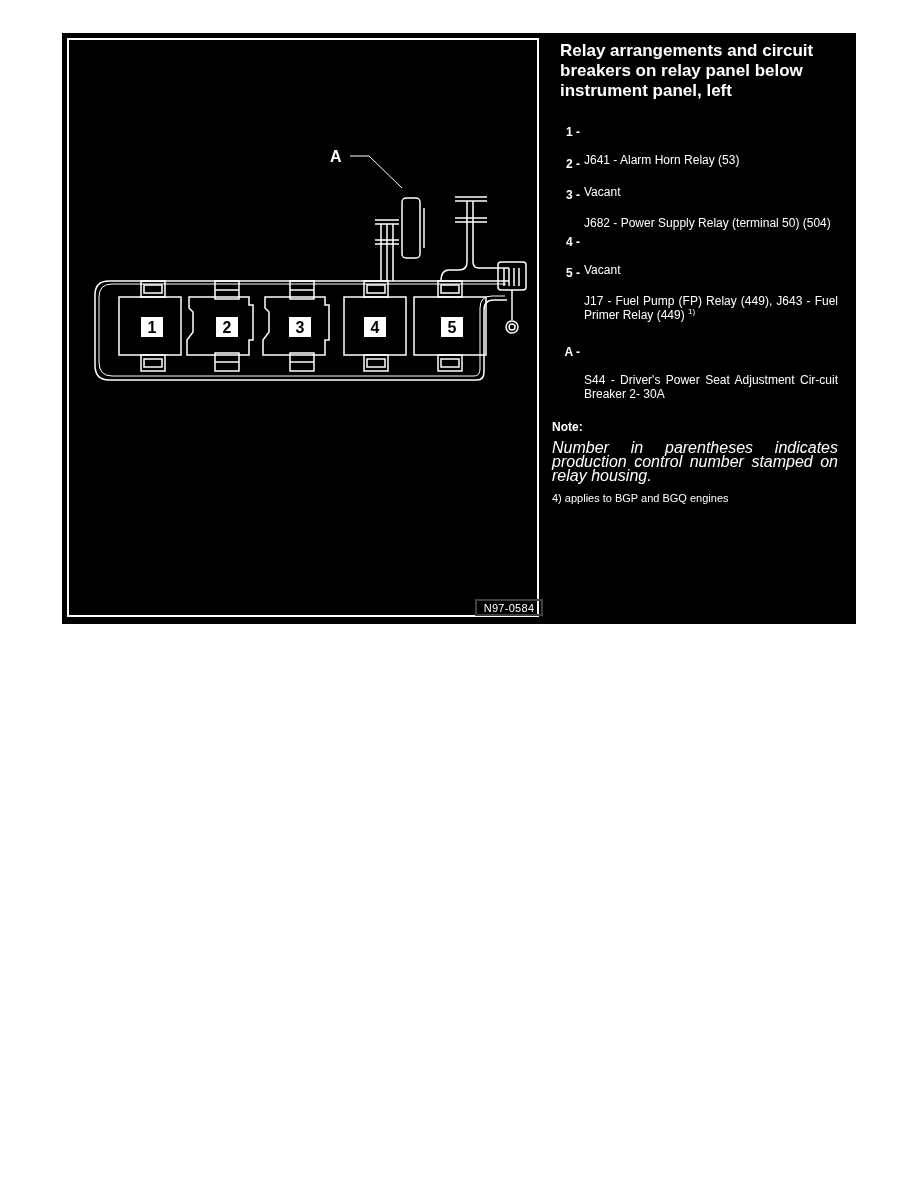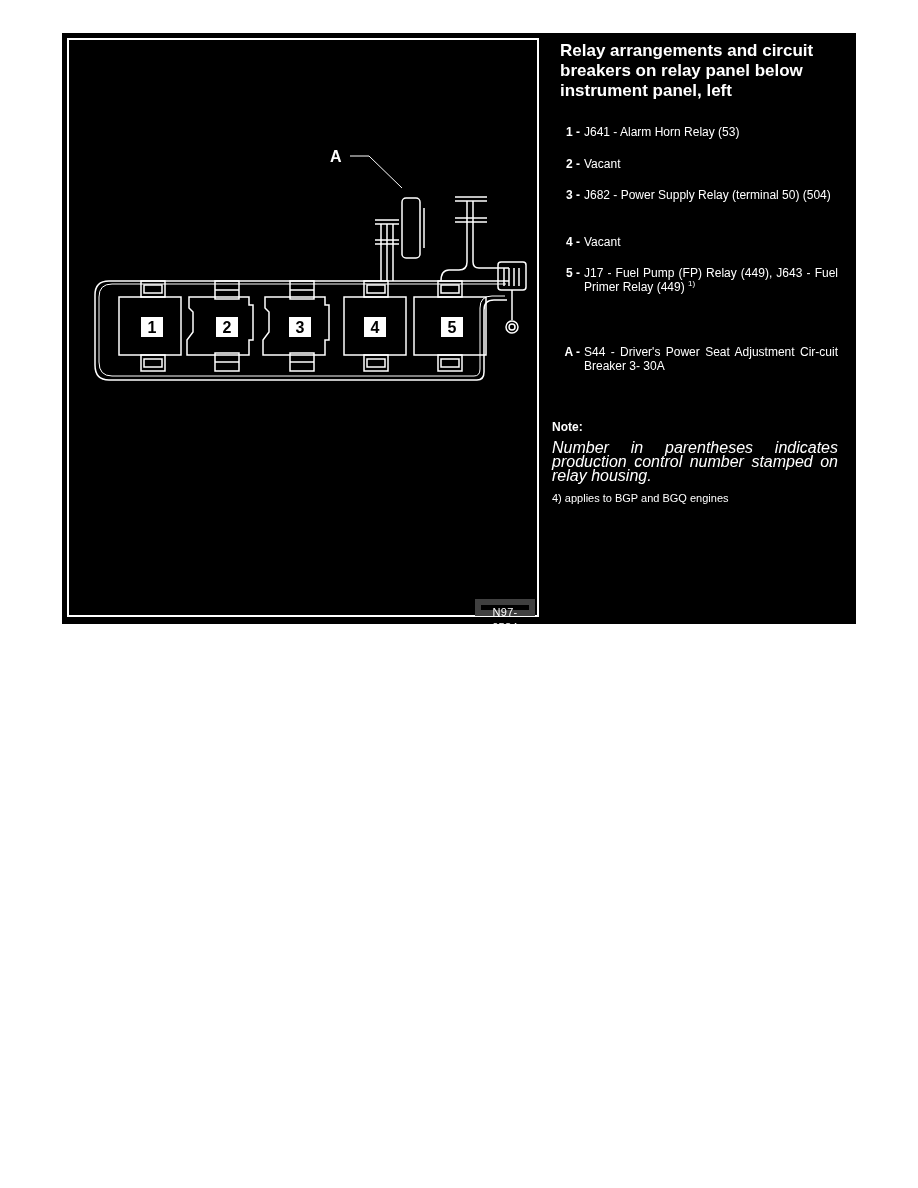--- a/index.html
+++ b/index.html
@@ -1,27 +1,27 @@
 <!DOCTYPE html>
 <html><head>
 <meta charset="utf-8">
 <style>
   html, body { margin:0; padding:0; background:#ffffff; }
   body { width:918px; height:1188px; position:relative; font-family:"Liberation Sans", sans-serif; }
   .sheet { position:absolute; left:62px; top:33px; width:794px; height:591px; background:#000; }
   .figure { position:absolute; left:5px; top:5px; width:472px; height:579px; border:2px solid #fff; box-sizing:border-box; }
   .figure svg { position:absolute; left:0; top:0; }
-  .fig-id { position:absolute; left:406px; top:559px; width:60px; height:17px; border:6px solid #404040; box-sizing:border-box;
+  .fig-id { position:absolute; left:406px; top:559px; width:68px; height:17px; border:2px solid #404040; box-sizing:border-box;
             color:#fff; font-size:11px; line-height:15px; text-align:center; letter-spacing:0.3px; }
   .text-col { position:absolute; left:490px; top:0; width:290px; color:#fff; }
   .title { position:absolute; left:8px; top:8px; width:290px; font-weight:bold; font-size:17px; line-height:20px; }
   .legend { position:absolute; left:0; top:92px; width:290px; }
   .item { position:absolute; left:0; width:290px; font-size:12px; line-height:14px; }
   .item .key { position:absolute; left:0; width:28px; text-align:right; font-weight:bold; }
-  .item .val { position:absolute; left:32px; width:254px; text-align:justify; }
+  .item .val { position:absolute; left:32px; width:254px; text-align:justify;margin-top:28px; }
   .item .val sup { font-size:8px; vertical-align:super; line-height:0; }
   .note-title { position:absolute; left:0; top:387px; font-weight:bold; font-size:12px; }
   .note-body { position:absolute; left:0; top:408px; width:286px; font-style:italic; font-size:16px; line-height:14px; text-align:justify; }
   .footnote { position:absolute; left:0; top:459px; font-size:11px; }
 </style>
 </head>
 <body>
 
 <div class="sheet">
 
@@ -130,21 +130,21 @@
       <div class="item" style="top:110px">
         <span class="key">4 -</span>
         <span class="val">Vacant</span>
       </div>
       <div class="item" style="top:141px">
         <span class="key">5 -</span>
         <span class="val"><span>J17 - Fuel Pump (FP) Relay (449), J643 - Fuel Primer Relay  (449)</span> <sup>1)</sup></span>
       </div>
       <div class="item" style="top:220px">
         <span class="key">A -</span>
-        <span class="val">S44 - Driver's Power Seat Adjustment Cir-cuit Breaker 3- 30A</span>
+        <span class="val">S44 - Driver's Power Seat Adjustment Cir-cuit Breaker 2- 30A</span>
       </div>
     </div>
 
     <div class="note-title">Note:</div>
     <div class="note-body">Number in parentheses indicates production control number stamped on relay housing.</div>
     <div class="footnote">4) applies to BGP and BGQ engines</div>
   </div>
 </div>
 
 </body></html>

